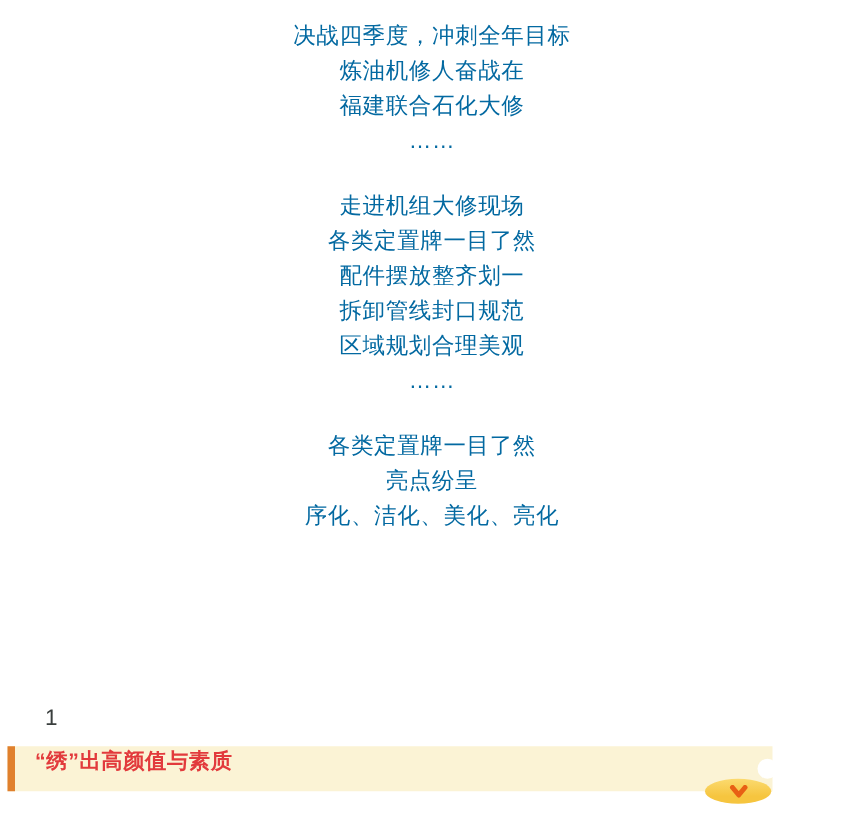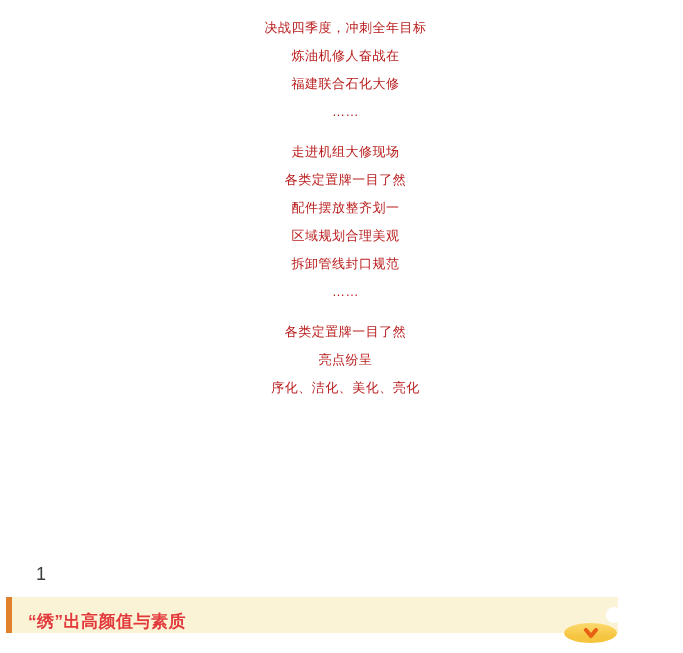--- a/index.html
+++ b/index.html
@@ -10,45 +10,45 @@
     background: #ffffff;
     overflow: hidden;
     font-family: "Liberation Sans", sans-serif;
   }
   .poem {
     position: absolute;
     top: 14px;
     left: 8px;
     right: 0;
     text-align: center;
-    font-size: 13px;
+    font-size: 18px;
     line-height: 28px;
-    color: #b91c1c;
+    color: #0369a1;
     letter-spacing: 0.5px;
   }
-  .stanza + .stanza { margin-top: 12px; }
+  .stanza + .stanza { margin-top: 24px; }
   .poem-line { height: 28px; }
   .page-number {
     position: absolute;
     left: 36px;
     top: 564px;
     font-size: 18px;
     color: #3a3f3e;
   }
   .section-bar {
     position: absolute;
     left: 6px;
     top: 597px;
     width: 612px;
     height: 36px;
     box-sizing: border-box;
     background: #FBF3D5;
     border-left: 6px solid #E0802D;
     display: flex;
-    align-items: flex-end;
+    align-items: flex-start;
     padding-left: 16px;
     z-index: 1;
   }
   .section-title {
     color: #E23A3C;
     font-weight: bold;
     font-size: 17px;
     letter-spacing: 0.5px;
   }
   .notch {
@@ -88,22 +88,22 @@
     <div class="stanza">
       <div class="poem-line">决战四季度，冲刺全年目标</div>
       <div class="poem-line">炼油机修人奋战在</div>
       <div class="poem-line">福建联合石化大修</div>
       <div class="poem-line">……</div>
     </div>
     <div class="stanza">
       <div class="poem-line">走进机组大修现场</div>
       <div class="poem-line">各类定置牌一目了然</div>
       <div class="poem-line">配件摆放整齐划一</div>
+      <div class="poem-line">拆卸管线封口规范</div>
       <div class="poem-line">区域规划合理美观</div>
-      <div class="poem-line">拆卸管线封口规范</div>
       <div class="poem-line">……</div>
     </div>
     <div class="stanza">
       <div class="poem-line">各类定置牌一目了然</div>
       <div class="poem-line">亮点纷呈</div>
       <div class="poem-line">序化、洁化、美化、亮化</div>
     </div>
   </div>
 
   <div class="page-number">1</div>

